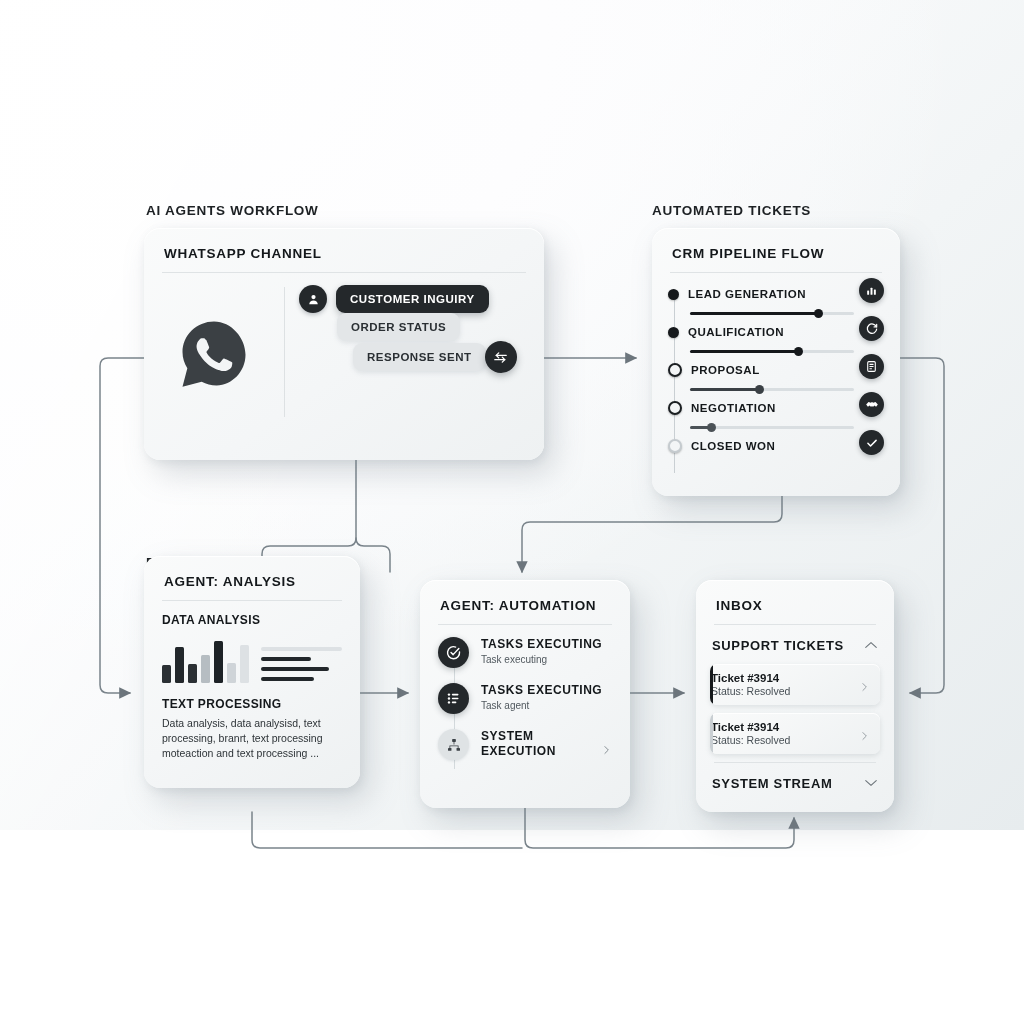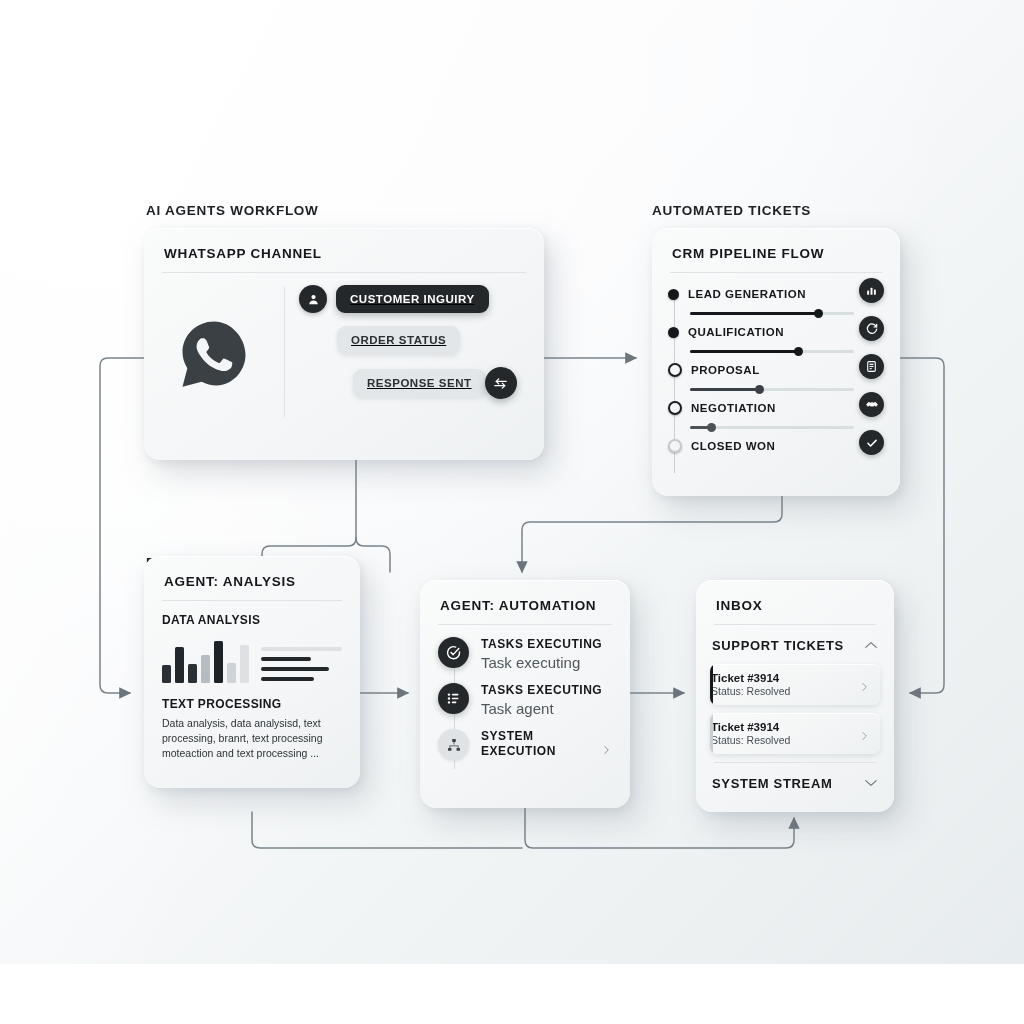--- a/index.html
+++ b/index.html
@@ -3,21 +3,21 @@
 <meta charset="utf-8">
 <style>
   html,body{margin:0;padding:0;}
   body{
     width:1024px;height:1024px;overflow:hidden;
     font-family:"Liberation Sans", sans-serif;
     background:#ffffff;
     -webkit-font-smoothing:antialiased;
   }
   #stage{
-    position:relative;width:1024px;height:964px;
+    position:relative;width:1024px;height:830px;
     background:
       radial-gradient(1200px 900px at 12% 6%, #ffffff 0%, #fdfdfe 35%, rgba(255,255,255,0) 70%),
       linear-gradient(135deg,#ffffff 0%,#fbfcfd 32%,#f2f5f6 62%,#e7ecee 100%);
   }
   
   #stage:before{
     content:"";position:absolute;inset:0;
     background:linear-gradient(118deg, rgba(255,255,255,0.85) 0%, rgba(255,255,255,0) 45%);
     pointer-events:none;
   }
@@ -45,21 +45,21 @@
   }
   .hr{height:1px;background:#dfe3e5;margin:0 18px;}
 
   
   #whatsapp{left:144px;top:228px;width:400px;height:232px;}
   #whatsapp .body{display:flex;height:150px;padding-top:6px;}
   .wa-left{width:140px;display:flex;align-items:center;justify-content:center;}
   .wa-divider{width:1px;background:#dde1e3;margin:8px 0 12px 0;}
   .wa-right{flex:1;position:relative;padding:6px 14px 0 14px;}
   .wa-logo{width:72px;height:72px;color:#3b4044;}
-  .bubble-row{display:flex;align-items:center;gap:9px;margin-bottom:13px;text-decoration:underline;}
+  .bubble-row{display:flex;align-items:center;gap:9px;}
   .avatar{
     width:28px;height:28px;border-radius:50%;
     background:#24282b;display:flex;align-items:center;justify-content:center;flex:0 0 28px;
     box-shadow:0 2px 4px rgba(60,70,78,.3);
   }
   .bubble{
     border-radius:9px;padding:8px 14px;font-size:11.5px;letter-spacing:.045em;
     font-weight:600;white-space:nowrap;
   }
   .bubble.dark{background:#24282b;color:#fff;box-shadow:0 3px 7px rgba(50,58,65,.3);}
@@ -109,21 +109,21 @@
   #automation{left:420px;top:580px;width:210px;height:228px;}
   #automation .body{padding:12px 18px 0 18px;position:relative;}
   .task{display:flex;align-items:flex-start;gap:12px;position:relative;height:46px;}
   .task-ic{
     width:31px;height:31px;border-radius:50%;flex:0 0 31px;z-index:2;
     background:#24282b;display:flex;align-items:center;justify-content:center;
     box-shadow:0 2px 6px rgba(50,58,65,.3);
   }
   .task-ic.muted{background:#dfe3e5;box-shadow:0 1px 3px rgba(120,133,142,.22);}
   .task-t{font-size:12px;letter-spacing:.045em;font-weight:700;color:#14181b;line-height:1.25;}
-  .task-s{font-size:15px;color:#50585e;margin-top:2px;}
+  .task-s{font-size:10px;color:#50585e;margin-top:2px;}
   .task-chev{position:absolute;right:0;top:14px;color:#7d858b;font-size:14px;}
   .tspine{position:absolute;left:33.5px;width:1.5px;background:#d3d9dc;}
 
   
   #inbox{left:696px;top:580px;width:198px;height:232px;}
   #inbox .sect{
     display:flex;align-items:center;justify-content:space-between;
     padding:11px 16px 10px 16px;
   }
   .sect-t{font-size:13px;letter-spacing:.05em;font-weight:700;color:#14181b;}

